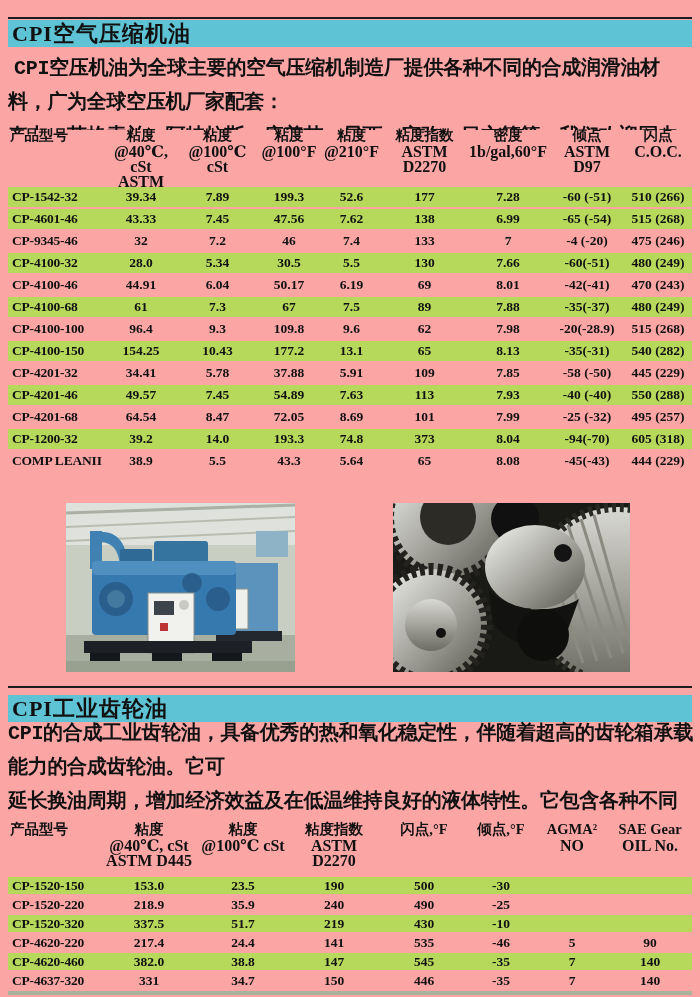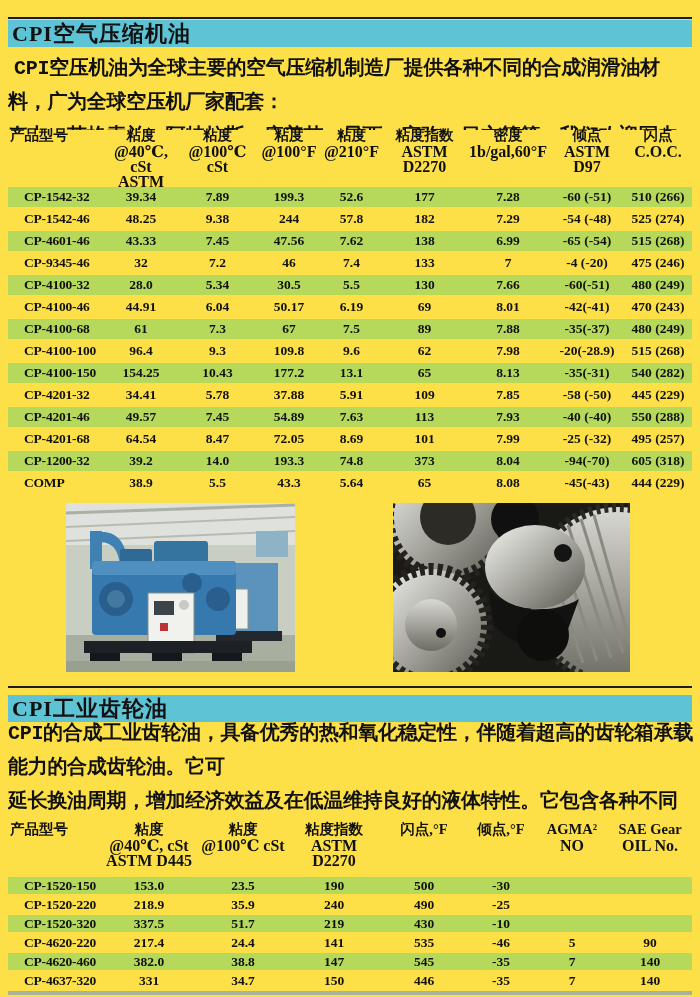--- a/index.html
+++ b/index.html
@@ -1,17 +1,17 @@
 <!DOCTYPE html>
 <html><head>
 <meta charset="utf-8">
 <style>
   html,body{margin:0;padding:0;background:#ffffff;}
   .page{
-    position:relative;width:700px;height:997px;overflow:hidden;background:#fde047;
+    position:relative;width:700px;height:997px;overflow:hidden;background:#fca5a5;
     font-family:"Liberation Serif","DejaVu Serif",serif;font-weight:bold;color:#111;
   }
   .rule{position:absolute;left:8px;width:684px;height:2px;background:var(--rule,#1c1c1c);}
   .r1{top:17px;}
   .r2{top:686px;}
   .banner{position:absolute;left:8px;width:684px;height:27px;background:var(--accent,#5ec3d5);}
   .b1{top:20px;}
   .b2{top:695px;}
   .banner span{display:block;font-size:22px;line-height:27px;padding-left:4px;letter-spacing:1px;}
   .para{
@@ -31,21 +31,21 @@
   .h-sub{font-size:16px;line-height:15px;}
   .tbody{position:absolute;left:8px;width:684px;}
   .tb1{top:187px;}
   .tb2{top:877px;}
   .trow{margin-bottom:2px;}
   .tb1 .trow{height:20px;line-height:20px;font-size:13.5px;}
   .tb2 .trow{height:17px;line-height:17px;font-size:13.5px;}
   .trow.green{background:var(--hilite,#b6d95c);}
   .trow.white{background:transparent;}
   .cell{text-align:center;overflow:hidden;}
-  .cell.c0{text-align:left;padding-left:16px;letter-spacing:-0.2px;}
+  .cell.c0{text-align:left;padding-left:4px;letter-spacing:-0.2px;}
   .photo{position:absolute;display:block;}
   .photo.ph-left{left:66px;top:503px;}
   .photo.ph-right{left:393px;top:503px;}
   .sliver{position:absolute;left:8px;width:684px;top:991px;height:4px;background:var(--sliver,#a9b39b);}
 </style>
 </head>
 <body>
 
 <div class="page" style="--accent: #5ec3d5; --hilite: #b6d95c; --rule: #1c1c1c; --sliver: #a9b39b;">
 
@@ -101,31 +101,20 @@
       <div class="trow g1 green">
         <div class="cell c0">CP-1542-32</div>
         <div class="cell c1">39.34</div>
         <div class="cell c2">7.89</div>
         <div class="cell c3">199.3</div>
         <div class="cell c4">52.6</div>
         <div class="cell c5">177</div>
         <div class="cell c6">7.28</div>
         <div class="cell c7">-60 (-51)</div>
         <div class="cell c8">510 (266)</div>
-      </div>
-      <div class="trow g1 white">
-        <div class="cell c0">CP-1542-46</div>
-        <div class="cell c1">48.25</div>
-        <div class="cell c2">9.38</div>
-        <div class="cell c3">244</div>
-        <div class="cell c4">57.8</div>
-        <div class="cell c5">182</div>
-        <div class="cell c6">7.29</div>
-        <div class="cell c7">-54 (-48)</div>
-        <div class="cell c8">525 (274)</div>
       </div>
       <div class="trow g1 green">
         <div class="cell c0">CP-4601-46</div>
         <div class="cell c1">43.33</div>
         <div class="cell c2">7.45</div>
         <div class="cell c3">47.56</div>
         <div class="cell c4">7.62</div>
         <div class="cell c5">138</div>
         <div class="cell c6">6.99</div>
         <div class="cell c7">-65 (-54)</div>

